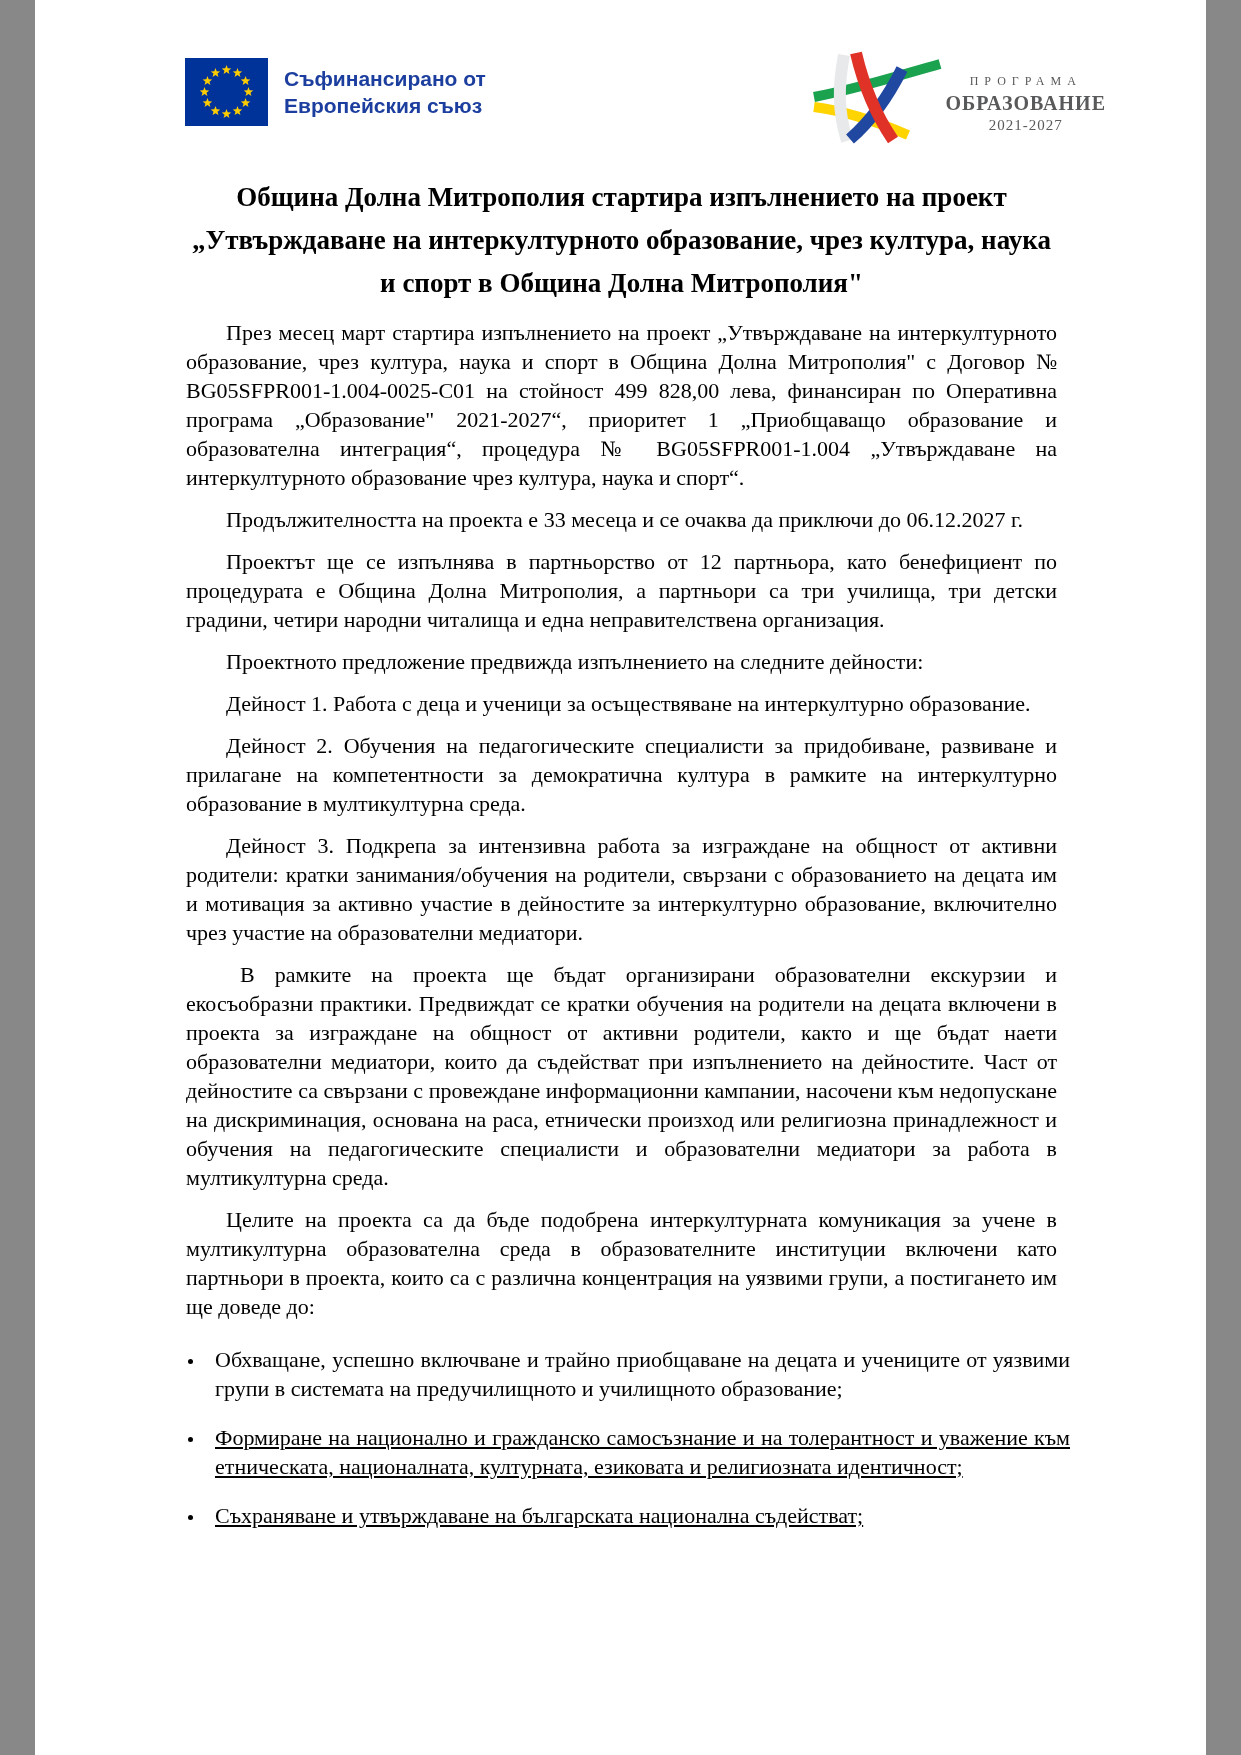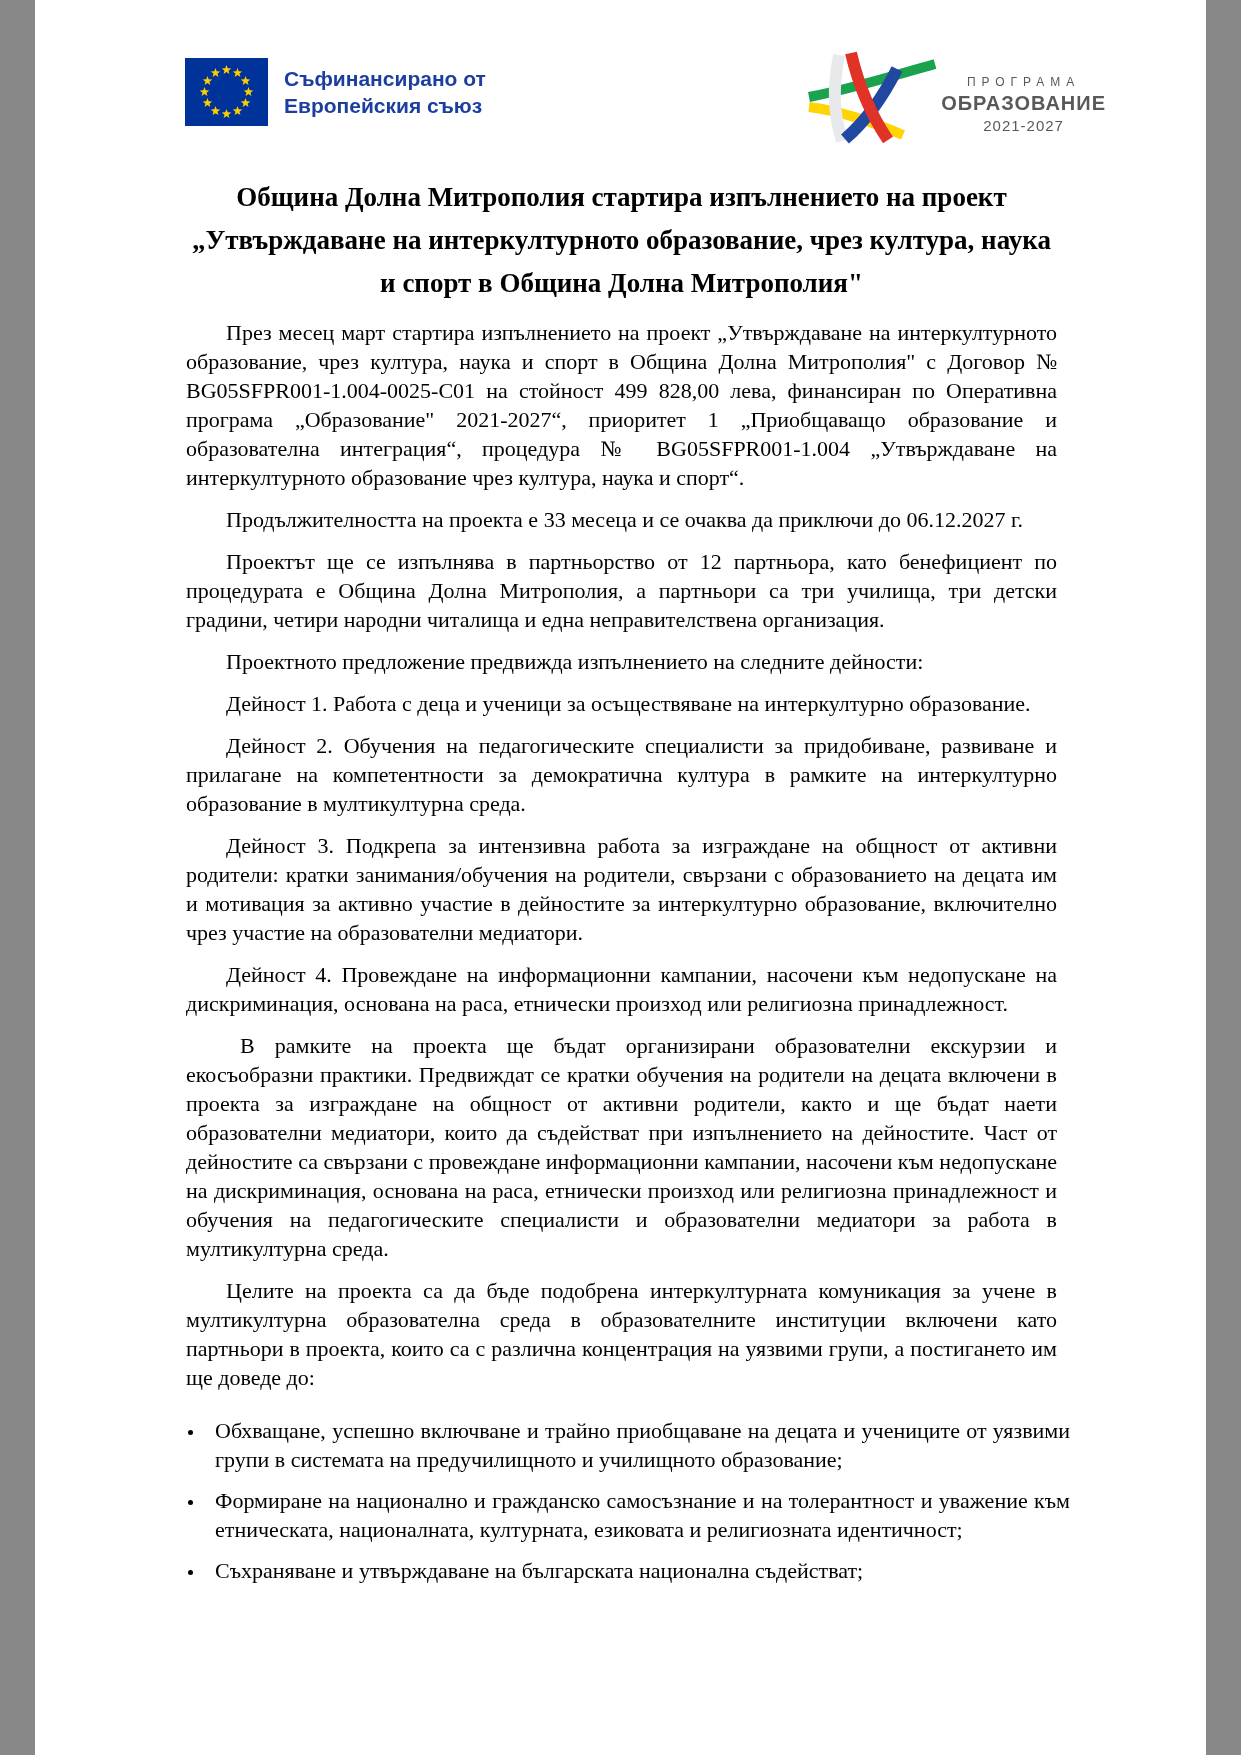--- a/index.html
+++ b/index.html
@@ -22,21 +22,21 @@
     color:var(--eu-text-blue,#1c3e9e);
   }
   .program-block{display:flex;align-items:center;gap:4px;margin-top:-6px;}
   .rb{fill:none;}
   .rb-green{stroke:var(--ribbon-green,#1aa24f);}
   .rb-yellow{stroke:var(--ribbon-yellow,#ffd400);}
   .rb-white{stroke:var(--ribbon-white,#e8e9ea);}
   .rb-blue{stroke:var(--ribbon-blue,#2148a1);}
   .rb-red{stroke:var(--ribbon-red,#e03226);}
   .program-text{
-    font-family:Liberation Sans, sans-serif;
+    font-family:Liberation Serif, serif;
     color:var(--logo-gray,#58595b);text-align:center;margin-top:10px;
   }
   .program-kicker{font-size:12px;letter-spacing:6px;margin-bottom:3px;white-space:nowrap;}
   .program-name{font-size:20px;font-weight:bold;letter-spacing:1px;white-space:nowrap;}
   .program-years{font-size:15px;letter-spacing:1px;margin-top:2px;}
   
   .content{padding:0 136px 0 138px;}
   .doc-title{
     margin-top:27px;margin-bottom:8px;
     font-size:27px;font-weight:bold;line-height:43px;text-align:center;
@@ -47,21 +47,21 @@
   }
   .content p.extra-indent{text-indent:54px;}
   ul.goals{
     margin:24px 0 0 0;padding:0 0 0 32px;
     list-style:disc outside;
   }
   ul.goals li{
     padding-left:10px;font-size:22px;line-height:29px;text-align:justify;
   }
   ul.goals li::marker{font-size:0.75em;}
-  ul.goals li + li{margin-top:12px;}
+  ul.goals li + li{margin-top:20px;text-decoration:underline;}
 </style>
 </head>
 <body>
 
 <div class="page">
 
   <div class="header">
 
     <div class="eu-block">
       <svg width="83" height="68" viewBox="0 0 83 68">
@@ -113,21 +113,20 @@
       <div>и спорт в Община Долна Митрополия"</div>
     </div>
 
     <p>През месец март стартира изпълнението на проект „Утвърждаване на интеркултурното образование, чрез култура, наука и спорт в Община Долна Митрополия" с Договор № BG05SFPR001-1.004-0025-C01 на стойност  499 828,00 лева, финансиран по Оперативна програма „Образование" 2021-2027“, приоритет 1 „Приобщаващо образование и образователна интеграция“, процедура № BG05SFPR001-1.004 „Утвърждаване на интеркултурното образование чрез култура, наука и спорт“.</p>
     <p>Продължителността на проекта е 33 месеца и се очаква да приключи до 06.12.2027 г.</p>
     <p>Проектът ще се изпълнява в партньорство от 12 партньора, като бенефициент по процедурата е Община Долна Митрополия, а партньори са три училища, три детски градини, четири народни читалища и една неправителствена организация.</p>
     <p>Проектното предложение предвижда изпълнението на следните дейности:</p>
     <p>Дейност 1. Работа с деца и ученици за осъществяване на интеркултурно образование.</p>
     <p>Дейност 2.  Обучения на педагогическите специалисти за придобиване, развиване и прилагане на компетентности за демократична култура в рамките на интеркултурно образование в мултикултурна среда.</p>
     <p>Дейност 3. Подкрепа за интензивна работа за изграждане на общност от активни родители: кратки занимания/обучения на родители, свързани с образованието на децата им и мотивация за активно участие в дейностите за интеркултурно образование, включително чрез участие на образователни медиатори.</p>
-    <p>Дейност 4. Провеждане на информационни кампании, насочени към недопускане на дискриминация, основана на раса, етнически произход или религиозна принадлежност.</p>
     <p class="extra-indent">В рамките на проекта ще бъдат организирани образователни екскурзии и екосъобразни практики. Предвиждат се кратки обучения на родители на децата включени в проекта за изграждане на общност от активни родители, както и ще бъдат наети образователни медиатори, които да съдействат при изпълнението на дейностите. Част от дейностите са свързани с провеждане информационни кампании, насочени към недопускане на дискриминация, основана на раса, етнически произход или религиозна принадлежност и обучения на педагогическите специалисти и образователни медиатори за работа в мултикултурна среда.</p>
     <p>Целите на проекта са да бъде подобрена интеркултурната комуникация за учене в мултикултурна образователна среда в образователните институции включени като партньори в проекта, които са с различна концентрация на уязвими групи, а постигането им ще доведе до:</p>
 
     <ul class="goals">
       <li>Обхващане, успешно включване и трайно приобщаване на децата и учениците от уязвими групи в системата на предучилищното и училищното образование;</li>
       <li>Формиране на национално и гражданско самосъзнание и на толерантност и уважение към етническата, националната, културната, езиковата и религиозната идентичност;</li>
       <li>Съхраняване и утвърждаване на българската национална съдействат;</li>
     </ul>
 
   </div>

